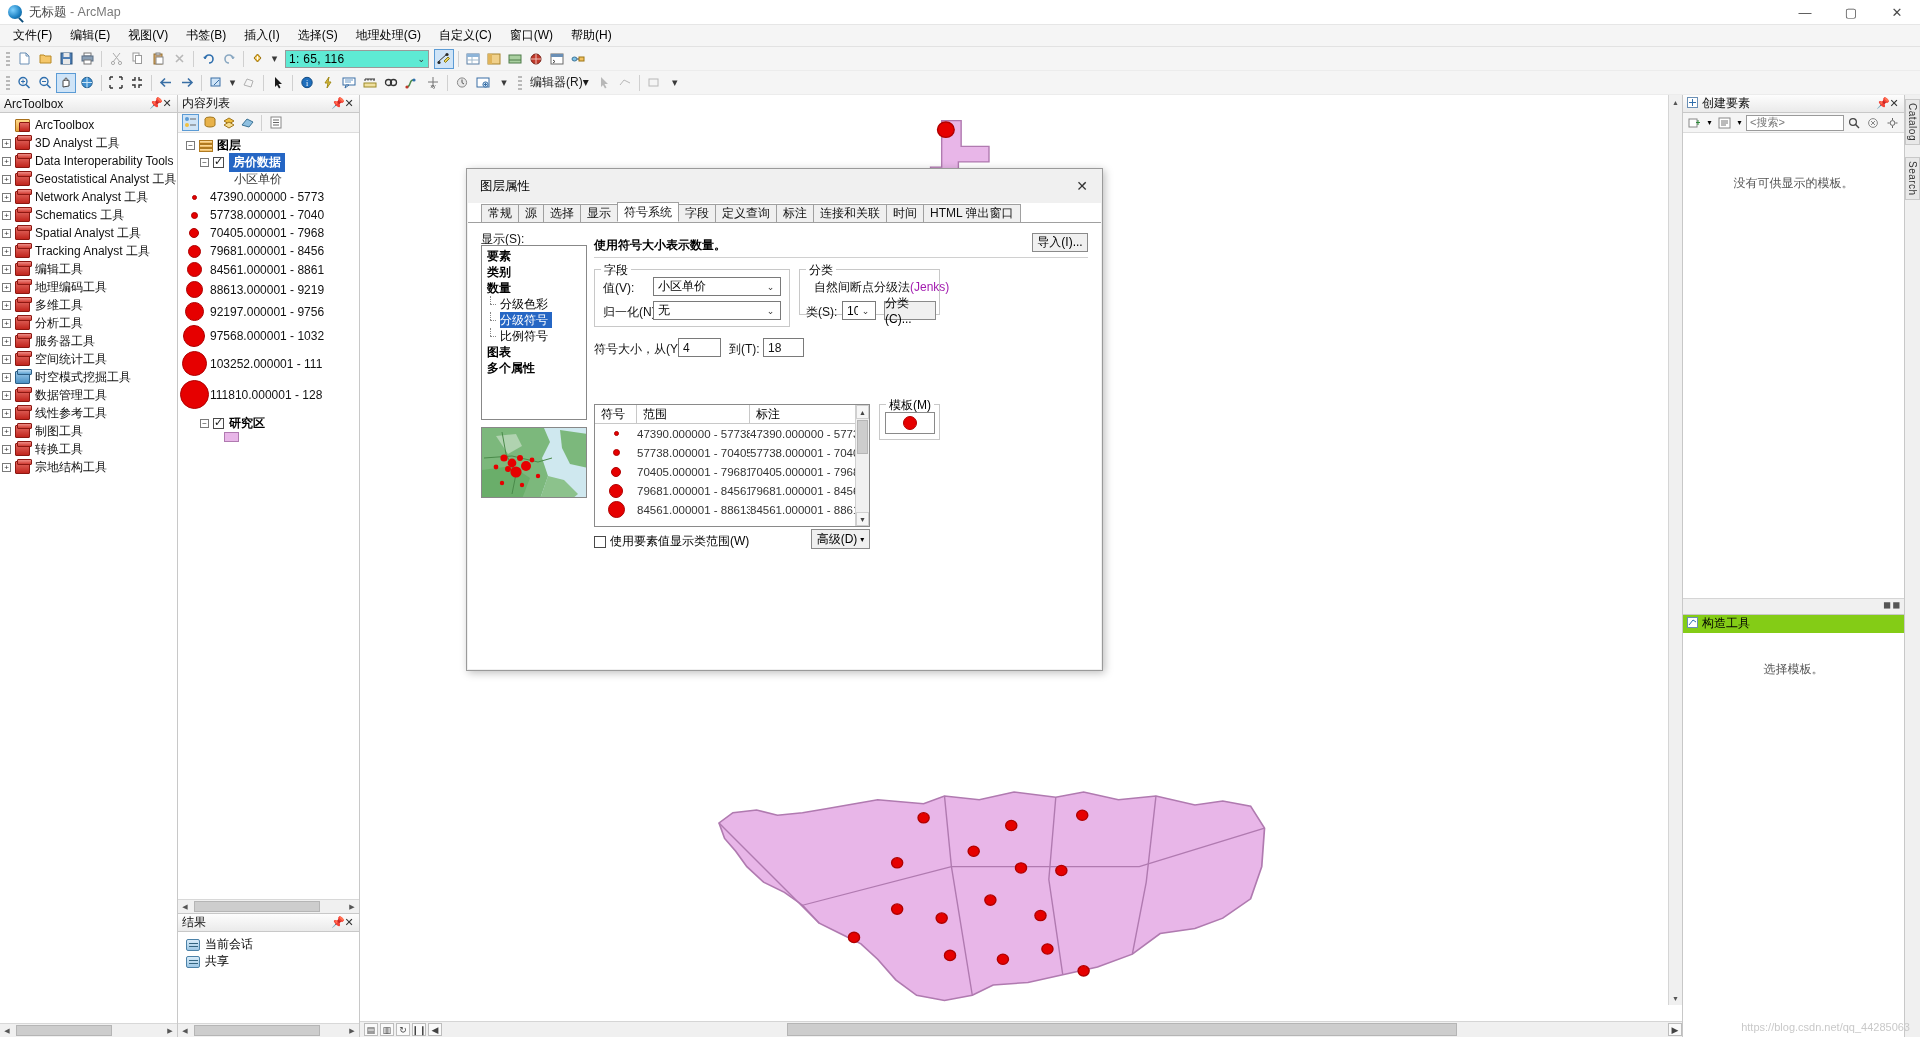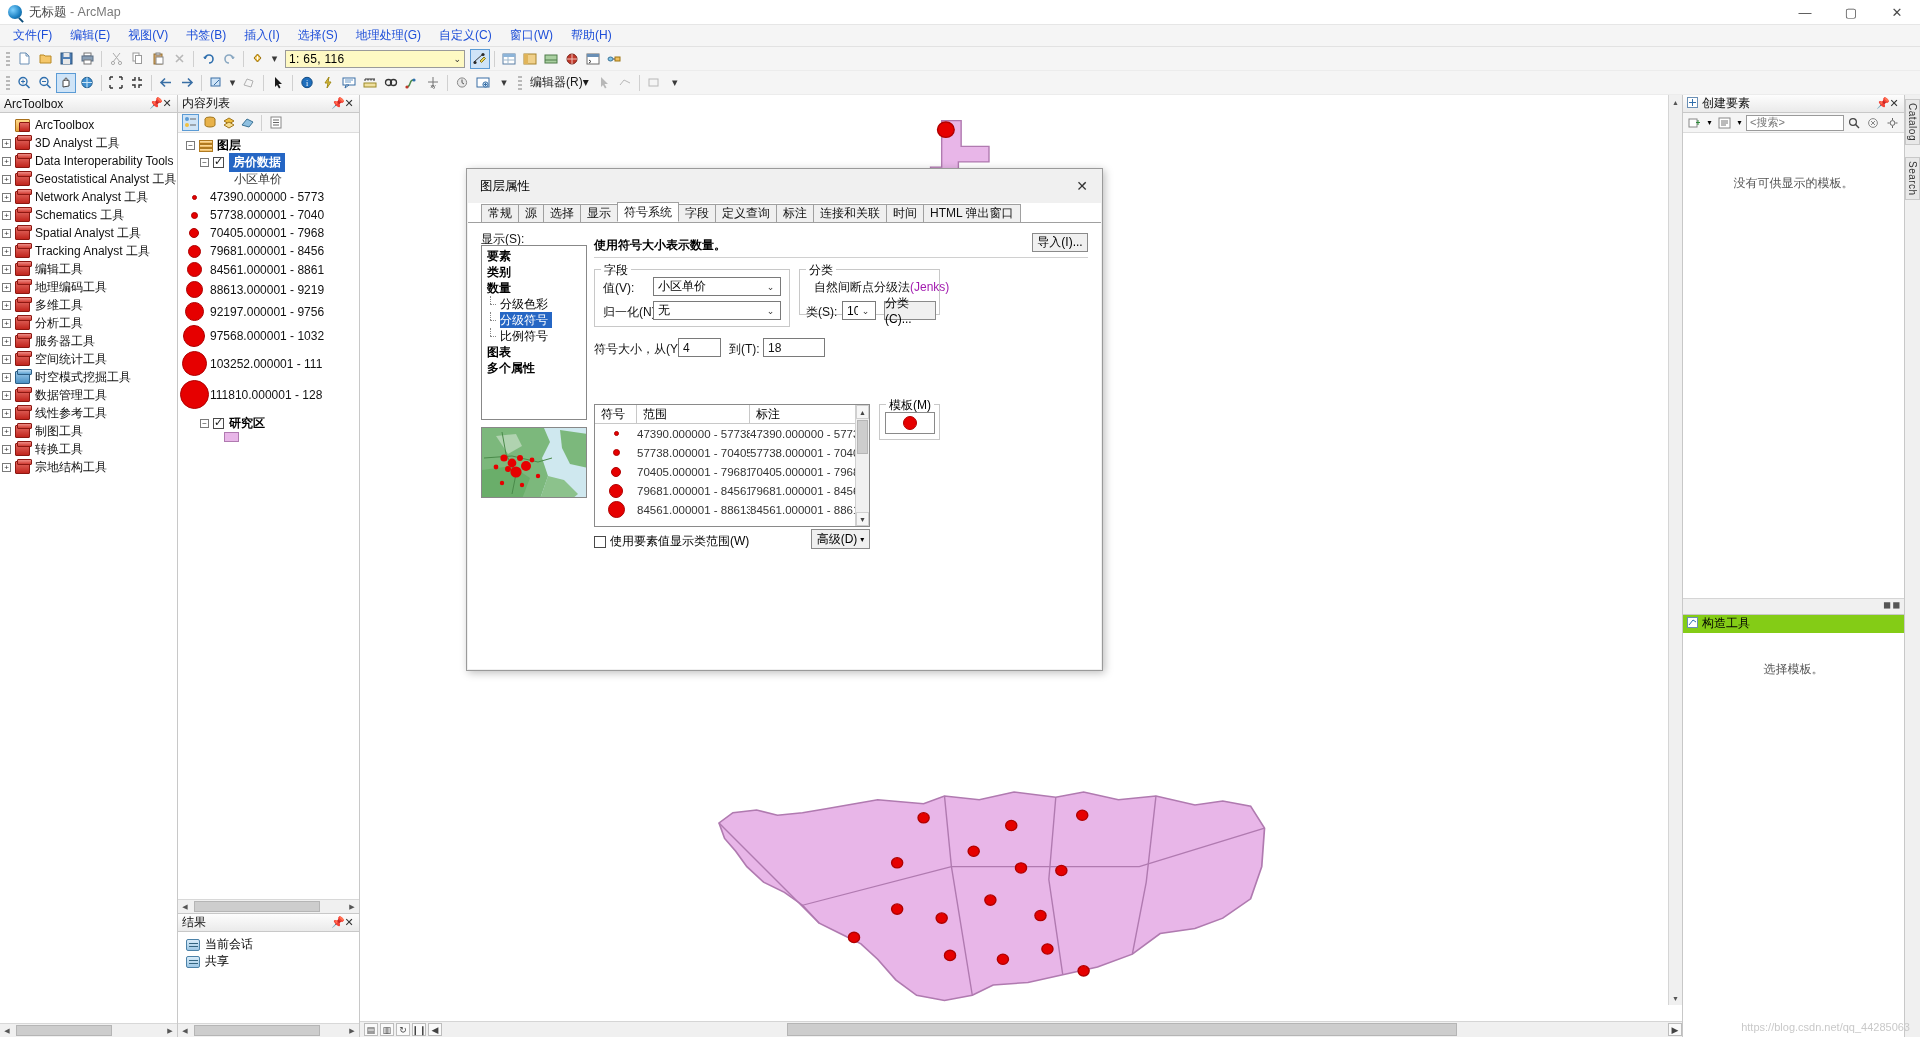--- a/index.html
+++ b/index.html
@@ -36,38 +36,38 @@
     width:46px; height:100%; display:flex; align-items:center; justify-content:center;
     color:#4a4a4a; font-size:13px;
   }
 
   
   .menubar {
     height:22px; background:#f5f5f5; display:flex; align-items:center;
     border-bottom:1px solid #e2e2e2; flex:0 0 22px; padding-left:4px;
   }
   .menubar span {
-    padding:2px 9px; font-size:12px; color:#1d4ed8; cursor:default;
+    padding:2px 9px; font-size:12px; color:#000000; cursor:default;
   }
 
   
   .toolrow {
     height:24px; background:#f5f5f5; display:flex; align-items:center;
     border-bottom:1px solid #ececec; flex:0 0 24px; gap:1px; padding-left:3px;
   }
   .grip { width:4px; height:16px; margin:0 3px;
     background-image:radial-gradient(#b9b9b9 40%, transparent 41%);
     background-size:2px 4px; }
   .tb { width:20px; height:20px; display:flex; align-items:center; justify-content:center;
         font-size:11px; color:#3a3a3a; border:1px solid transparent; }
   .tb.on { border:1px solid #5b9bd5; background:#cfe4f7; }
   .sep { width:1px; height:16px; background:#d0d0d0; margin:0 3px; }
   .scalebox {
     display:flex; align-items:center; height:18px; border:1px solid #9a9a9a;
-    background:#fef9c3; width:180px; margin:0 4px; padding:0 3px; font-size:12px;
+    background:#5eead4; width:144px; margin:0 4px; padding:0 3px; font-size:12px;
   }
   .scalebox .val { flex:1; letter-spacing:.3px; }
   .scalebox .ch { font-size:9px; color:#333; }
   .tblabel { font-size:12px; padding:0 4px; color:#1a1a1a; }
 
   
   .mainrow { flex:1; display:flex; min-height:0; }
 
   
   .panel { display:flex; flex-direction:column; background:#fff; }
@@ -1088,21 +1088,21 @@
           <div class="combo" style="position:absolute; left:42px; top:31px; width:34px;">
             <span class="cv">10</span>
             <span class="ca">⌄</span>
           </div>
           <div class="btn" style="position:absolute; left:84px; top:31px; width:52px; height:19px;">分类(C)...</div>
         </div>
 
         <div class="lbl" style="position:absolute; left:113px; top:110px;">符号大小，从(Y)</div>
         <div class="tfield" style="position:absolute; left:197px; top:107px; width:43px;">4</div>
         <div class="lbl" style="position:absolute; left:248px; top:110px;">到(T):</div>
-        <div class="tfield" style="position:absolute; left:282px; top:107px; width:62px;">18</div>
+        <div class="tfield" style="position:absolute; left:282px; top:107px; width:41px;">18</div>
 
         <div class="gbox tmplbox">
           <div class="cap">模板(M)</div>
           <div style="position:absolute; left:5px; top:7px; width:50px; height:22px; background:#fff; border:1px solid #8a8a8a; display:flex; align-items:center; justify-content:center;">
             <span class="dot" style="width:14px;height:14px;"></span>
           </div>
         </div>
 
         <div class="table">
           <div class="thead">

